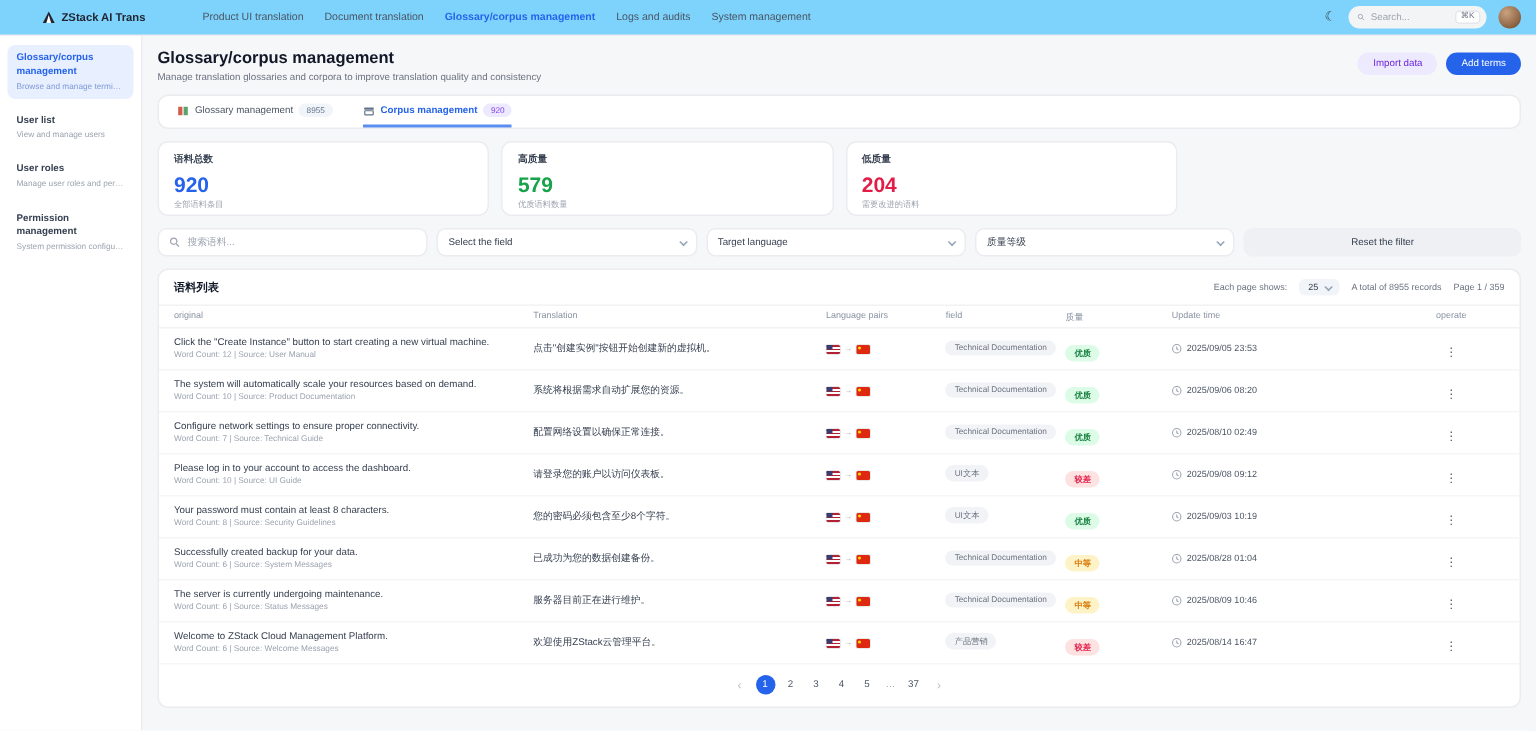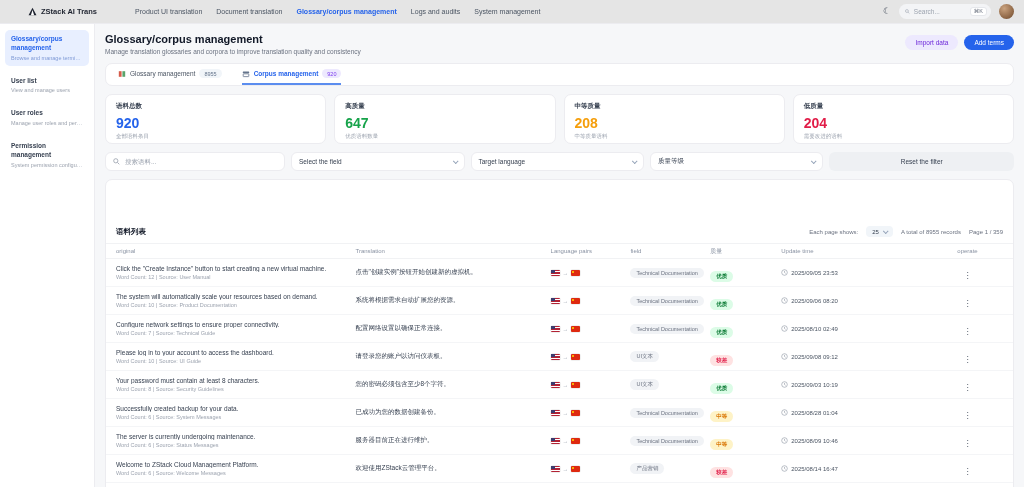--- a/index.html
+++ b/index.html
@@ -1,20 +1,20 @@
 <!DOCTYPE html>
 <html><head>
 <meta charset="utf-8">
 <style>
   * { margin:0; padding:0; box-sizing:border-box; }
   html,body { width:1024px; height:487px; overflow:hidden; }
   body { font-family:"Liberation Sans","DejaVu Sans",sans-serif; background:#f6f7f9; color:#333; }
 
   
-  .topnav { height:24px; background:#e5e5e5; border-bottom:1px solid #ececf0; display:flex; align-items:center; padding:0 10px 0 28px; gap:30px; }
+  .topnav { height:24px; background:#7dd3fc; border-bottom:1px solid #ececf0; display:flex; align-items:center; padding:0 10px 0 28px; gap:30px; }
   .brand { display:flex; align-items:center; gap:4px; font-size:7.5px; font-weight:bold; color:#1f2430; }
   .brand svg { display:block; }
   .nav-items { display:flex; gap:14px; margin-left:8px; flex:1; }
   .nav-item { font-size:7px; color:#4b5563; cursor:pointer; }
   .nav-item.active { color:#2563eb; font-weight:bold; }
   .nav-right { display:flex; align-items:center; gap:8px; }
   .moon { font-size:9px; color:#374151; cursor:pointer; line-height:1; }
   .nav-search { display:flex; align-items:center; gap:4px; background:#f3f4f6; border-radius:8px; height:15px; padding:0 4px 0 6px; width:92px; }
   .nav-search input { border:0; outline:0; background:transparent; font-size:6.5px; color:#374151; width:52px; font-family:inherit; }
   .nav-search input::placeholder { color:#9ca3af; }
@@ -63,21 +63,21 @@
   .f-box { background:#fff; border:1px solid #ececf0; border-radius:6px; height:19px; display:flex; align-items:center; padding:0 7px; font-size:6.5px; color:#6b7280; gap:5px; }
   .f-search { flex:1.25; }
   .f-search input { border:0; outline:0; flex:1; font-size:6.5px; color:#374151; background:transparent; font-family:inherit; }
   .f-search input::placeholder { color:#9ca3af; }
   .f-select { flex:1.2; justify-content:space-between; cursor:pointer; color:#374151; }
   .chev { width:4px; height:4px; border-right:1px solid #94a3b8; border-bottom:1px solid #94a3b8; transform:rotate(45deg) translateY(-1px); flex-shrink:0; }
   .f-reset { flex:1.3; background:#eef0f3; border:0; justify-content:center; color:#374151; cursor:pointer; }
 
   
   .table-card { margin-top:8px; background:#fff; border:1px solid #ececf0; border-radius:7px; overflow:hidden; }
-  .tc-head { display:flex; align-items:center; justify-content:space-between; padding:6px 10px;margin-top:40px; }
+  .tc-head { display:flex; align-items:center; justify-content:space-between; padding:6px 10px; }
   .tc-title { font-size:7.5px; font-weight:bold; color:#111827; }
   .tc-right { display:flex; align-items:center; gap:8px; font-size:6px; color:#6b7280; }
   .psize { display:flex; align-items:center; gap:4px; background:#f1f5f9; border-radius:4px; padding:2.5px 6px; color:#374151; cursor:pointer; }
 
   .tgrid { display:grid; grid-template-columns:27% 22% 9% 9% 8% 17% 8%; align-items:center; padding:0 10px; }
   .thead { border-top:1px solid #f1f2f4; border-bottom:1px solid #f1f2f4; height:16px; }
   .th { font-size:6px; color:#8a93a3; }
   .th-op { text-align:center; }
 
   .trow { height:28px; border-bottom:1px solid #f4f5f7; cursor:pointer; }
@@ -193,27 +193,22 @@
     </div>
 
     <div class="stats">
       <div class="stat-card">
         <div class="stat-label">语料总数</div>
         <div class="stat-value sv-0">920</div>
         <div class="stat-note">全部语料条目</div>
       </div>
       <div class="stat-card">
         <div class="stat-label">高质量</div>
-        <div class="stat-value sv-1">647</div>
+        <div class="stat-value sv-1">579</div>
         <div class="stat-note">优质语料数量</div>
-      </div>
-      <div class="stat-card">
-        <div class="stat-label">中等质量</div>
-        <div class="stat-value sv-2">208</div>
-        <div class="stat-note">中等质量语料</div>
       </div>
       <div class="stat-card">
         <div class="stat-label">低质量</div>
         <div class="stat-value sv-3">204</div>
         <div class="stat-note">需要改进的语料</div>
       </div>
     </div>
 
     <div class="filters">
       <div class="f-box f-search">

